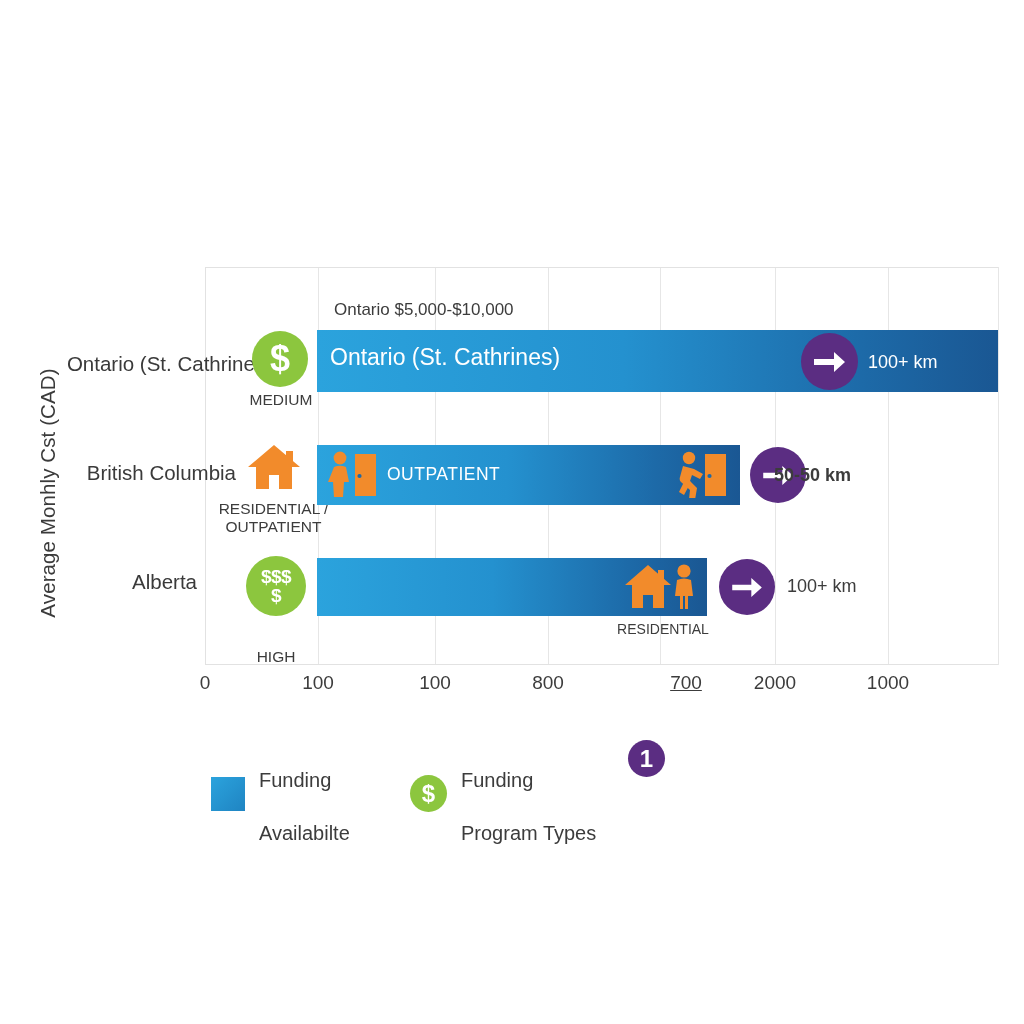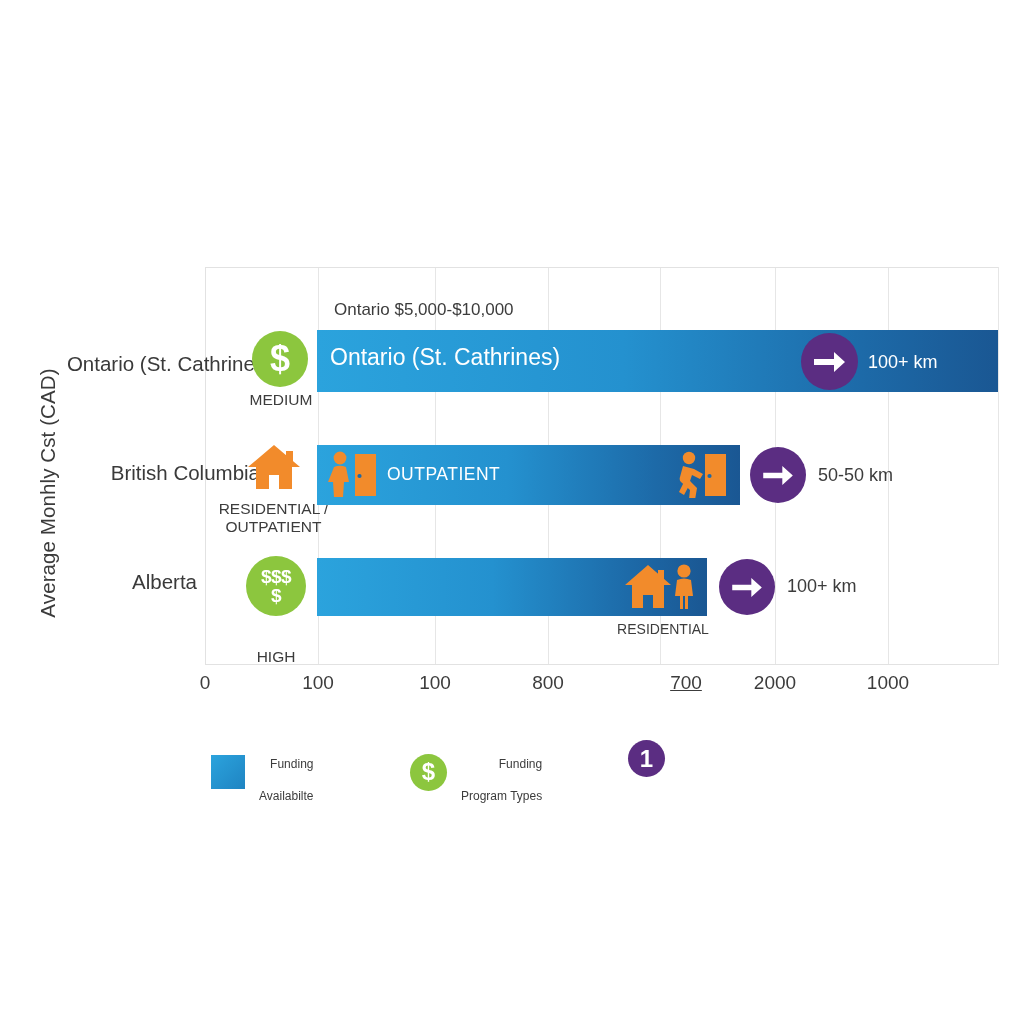--- a/index.html
+++ b/index.html
@@ -161,25 +161,24 @@
   .legend-swatch-circle {
     width: 37px;
     height: 37px;
     border-radius: 50%;
     display: flex;
     align-items: center;
     justify-content: center;
     flex: none;
   }
   .legend-text {
-    font-size: 12px;
+    font-size: 20px;
     line-height: 1.34;
     color: #3c3c3c;
     white-space: pre-line;
-    text-align: right;
   }
 
   .glyph-white {
     color: #ffffff;
     font-weight: bold;
     line-height: 1;
   }
 </style>
 </head>
 <body>
@@ -217,21 +216,21 @@
   </div>
 
   <div class="badge-circle" style="left:801px; top:333px; width:57px; height:57px; background:#5b2d82;">
     <svg width="32" height="22" viewBox="0 0 32 22" aria-hidden="true">
       <path d="M0 8 h20 v-7 l11 10 -11 10 v-7 H0 z" fill="#ffffff"></path>
     </svg>
   </div>
   <div class="dist-label" style="left:868px; top:352px; color:#ffffff;">100+ km</div>
 
   <div class="cat-label-wrap" style="top:461px;">
-    <div class="cat-label" style="top:0; right:12px;">British Columbia</div>
+    <div class="cat-label" style="top:0; right:36px;">British Columbia</div>
   </div>
 
   <div style="position:absolute; left:246px; top:443px; width:56px; height:48px;">
     <svg width="56" height="48" viewBox="0 0 56 48" aria-hidden="true">
       <path d="M28 2 L54 24 H46 V46 H33 V32 H23 V46 H10 V24 H2 Z" fill="#f28b2b"></path>
       <rect x="40" y="8" width="7" height="10" fill="#f28b2b"></rect>
     </svg>
   </div>
   <div class="badge-caption" style="left:206px; top:500px; width:135px;">RESIDENTIAL /
 OUTPATIENT</div>
@@ -257,21 +256,21 @@
         <circle cx="34.5" cy="25" r="2.1" fill="#1d6aa8"></circle>
       </svg>
     </span>
   </div>
 
   <div class="badge-circle" style="left:750px; top:447px; width:56px; height:56px; background:#5b2d82;">
     <svg width="31" height="21" viewBox="0 0 32 22" aria-hidden="true">
       <path d="M0 8 h20 v-7 l11 10 -11 10 v-7 H0 z" fill="#ffffff"></path>
     </svg>
   </div>
-  <div class="dist-label" style="left:818px; top:465px; color:#3c3c3c;">50-50 km</div>
+  <div class="dist-label" style="left:774px; top:465px; color:#3c3c3c;font-weight:bold;">50-50 km</div>
 
   <div class="cat-label-wrap" style="top:570px;">
     <div class="cat-label" style="top:0; right:75px;margin-left:44px;">Alberta</div>
   </div>
 
   <div class="badge-circle" style="left:246px; top:556px; width:60px; height:60px; background:#8cc63e;">
     <span class="glyph-white" style="font-size:19px; text-align:center; letter-spacing:-0.5px;">$$$<br>$</span>
   </div>
   <div class="badge-caption" style="left:227px; top:648px; width:98px;">HIGH</div>
 

